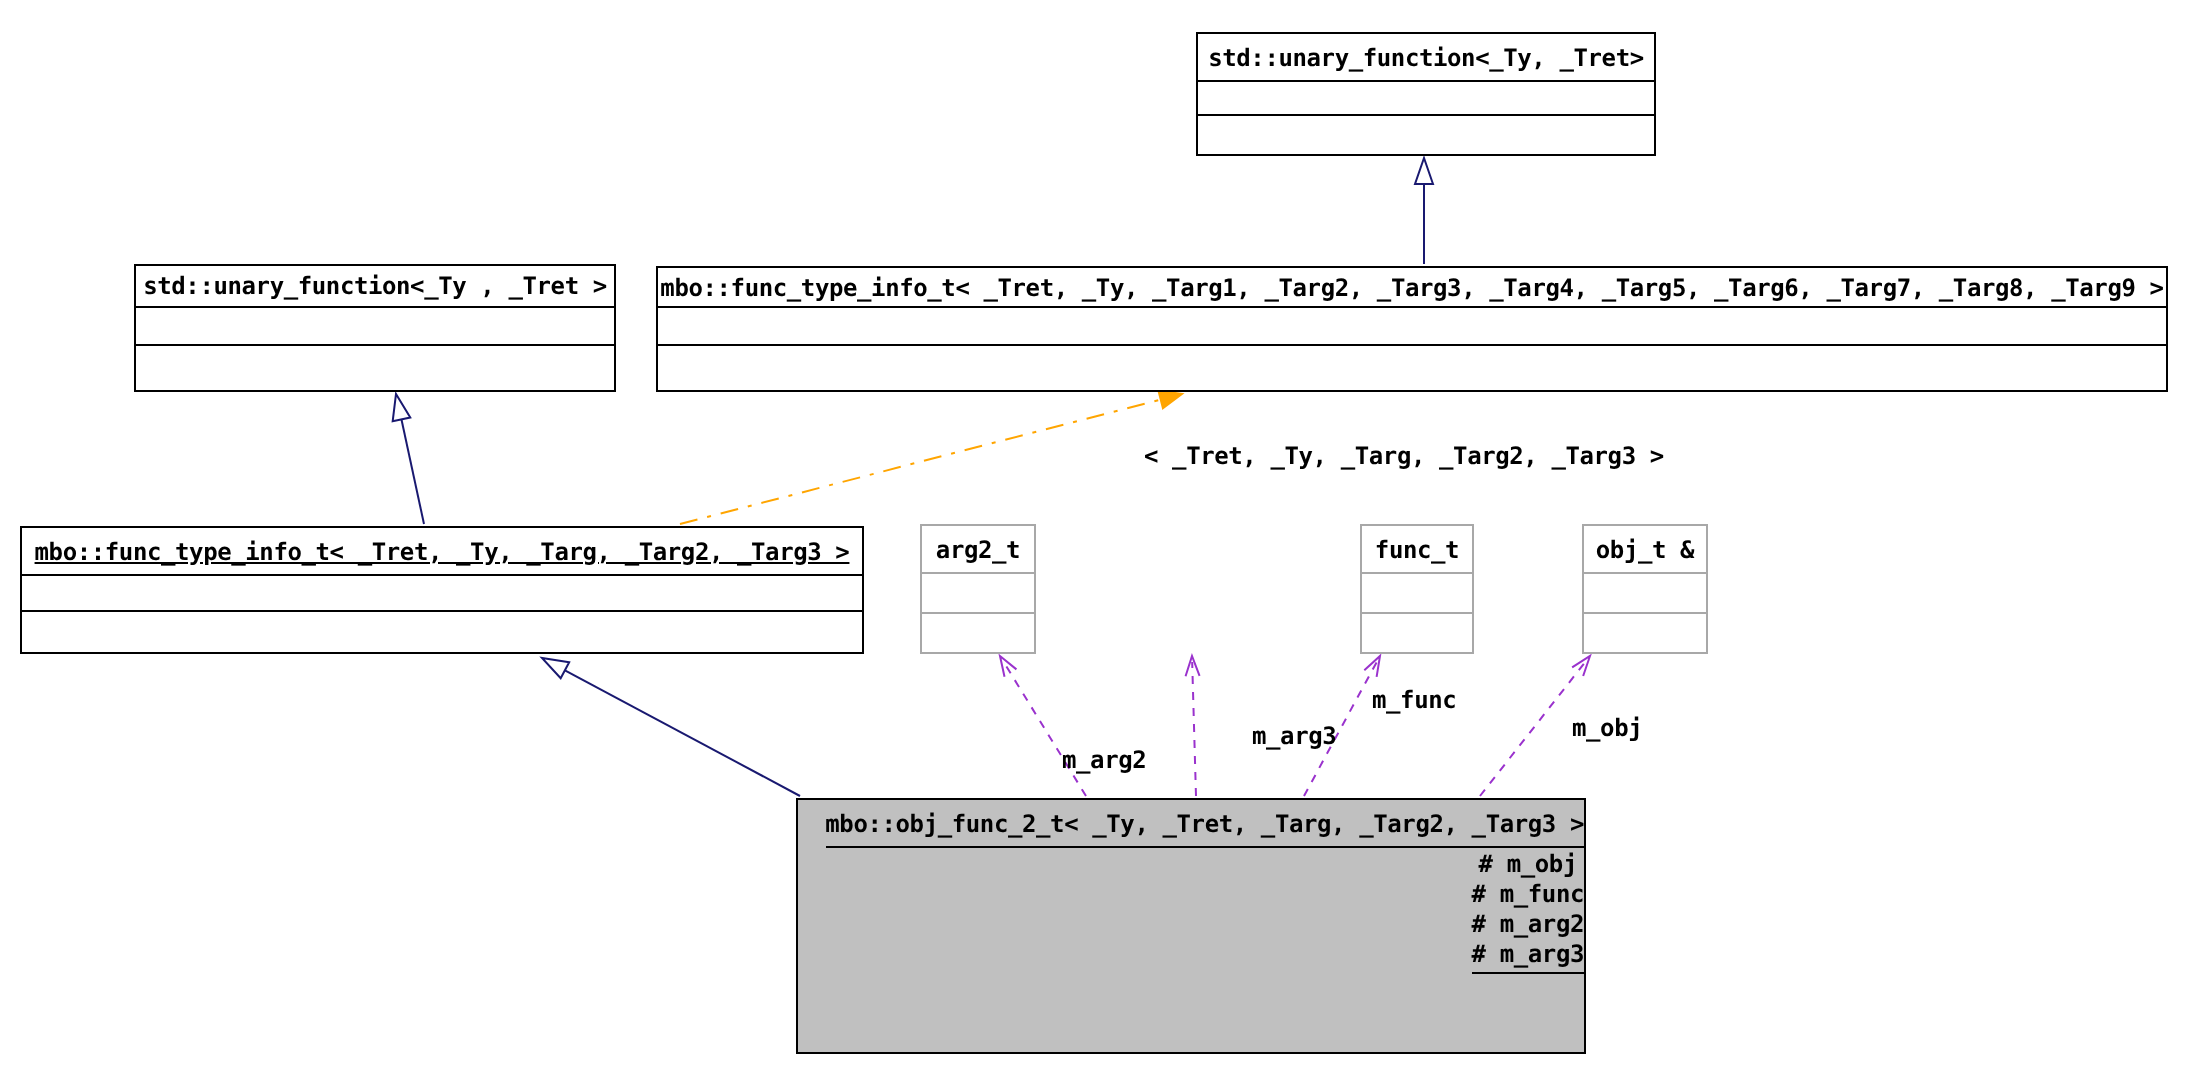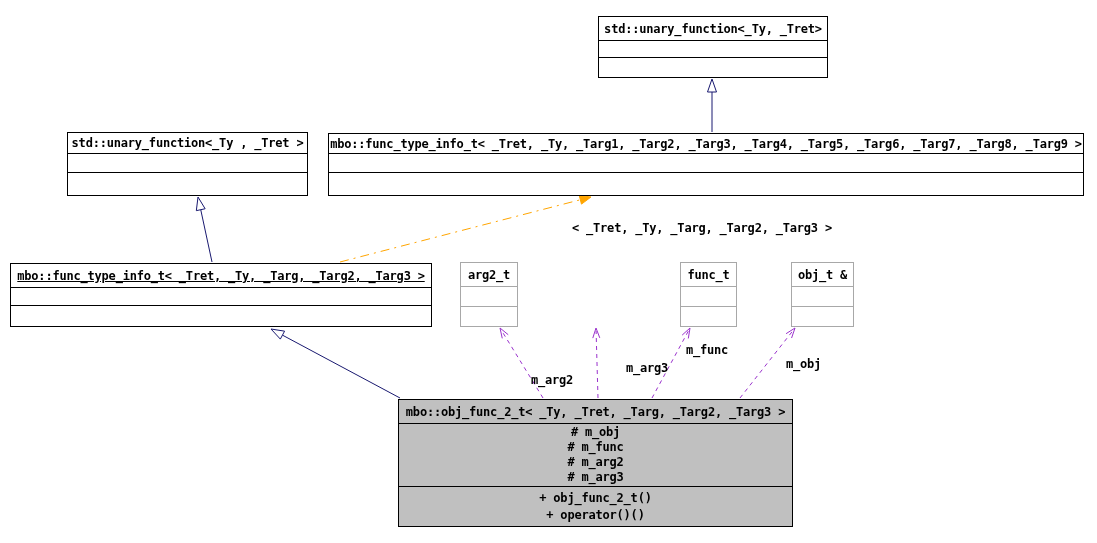--- a/index.html
+++ b/index.html
@@ -112,31 +112,27 @@
     <div class="c1" style="height:19px"></div>
     <div class="c2"></div>
   </div>
 
   <div class="node weak" style="left:791px;top:262px;width:63px;height:65px;">
     <div class="t" style="height:23px">obj_t &amp;</div>
     <div class="c1" style="height:19px"></div>
     <div class="c2"></div>
   </div>
 
-  <div class="node hl" style="left:398px;top:399px;width:395px;height:128px;">
+  <div class="node hl" style="left:398px;top:399px;width:395px;height:128px;align-items:flex-end;">
     <div class="t" style="height:23px">mbo::obj_func_2_t&lt; _Ty, _Tret, _Targ, _Targ2, _Targ3 &gt;</div>
     <div class="c1 members" style="height:62px">
       <div># m_obj</div>
       <div># m_func</div>
       <div># m_arg2</div>
       <div># m_arg3</div>
-    </div>
-    <div class="c2 members methods">
-      <div>+ obj_func_2_t()</div>
-      <div>+ operator()()</div>
     </div>
   </div>
 
   <div class="elabel" style="left:524px;top:221px;margin-left:48px;">&lt; _Tret, _Ty, _Targ, _Targ2, _Targ3 &gt;</div>
   <div class="elabel" style="left:531px;top:357px;margin-top:16px;">m_arg2</div>
   <div class="elabel" style="left:602px;top:361px;padding-left:24px;">m_arg3</div>
   <div class="elabel" style="left:686px;top:343px;">m_func</div>
   <div class="elabel" style="left:786px;top:357px;">m_obj</div>
 
 </div>

